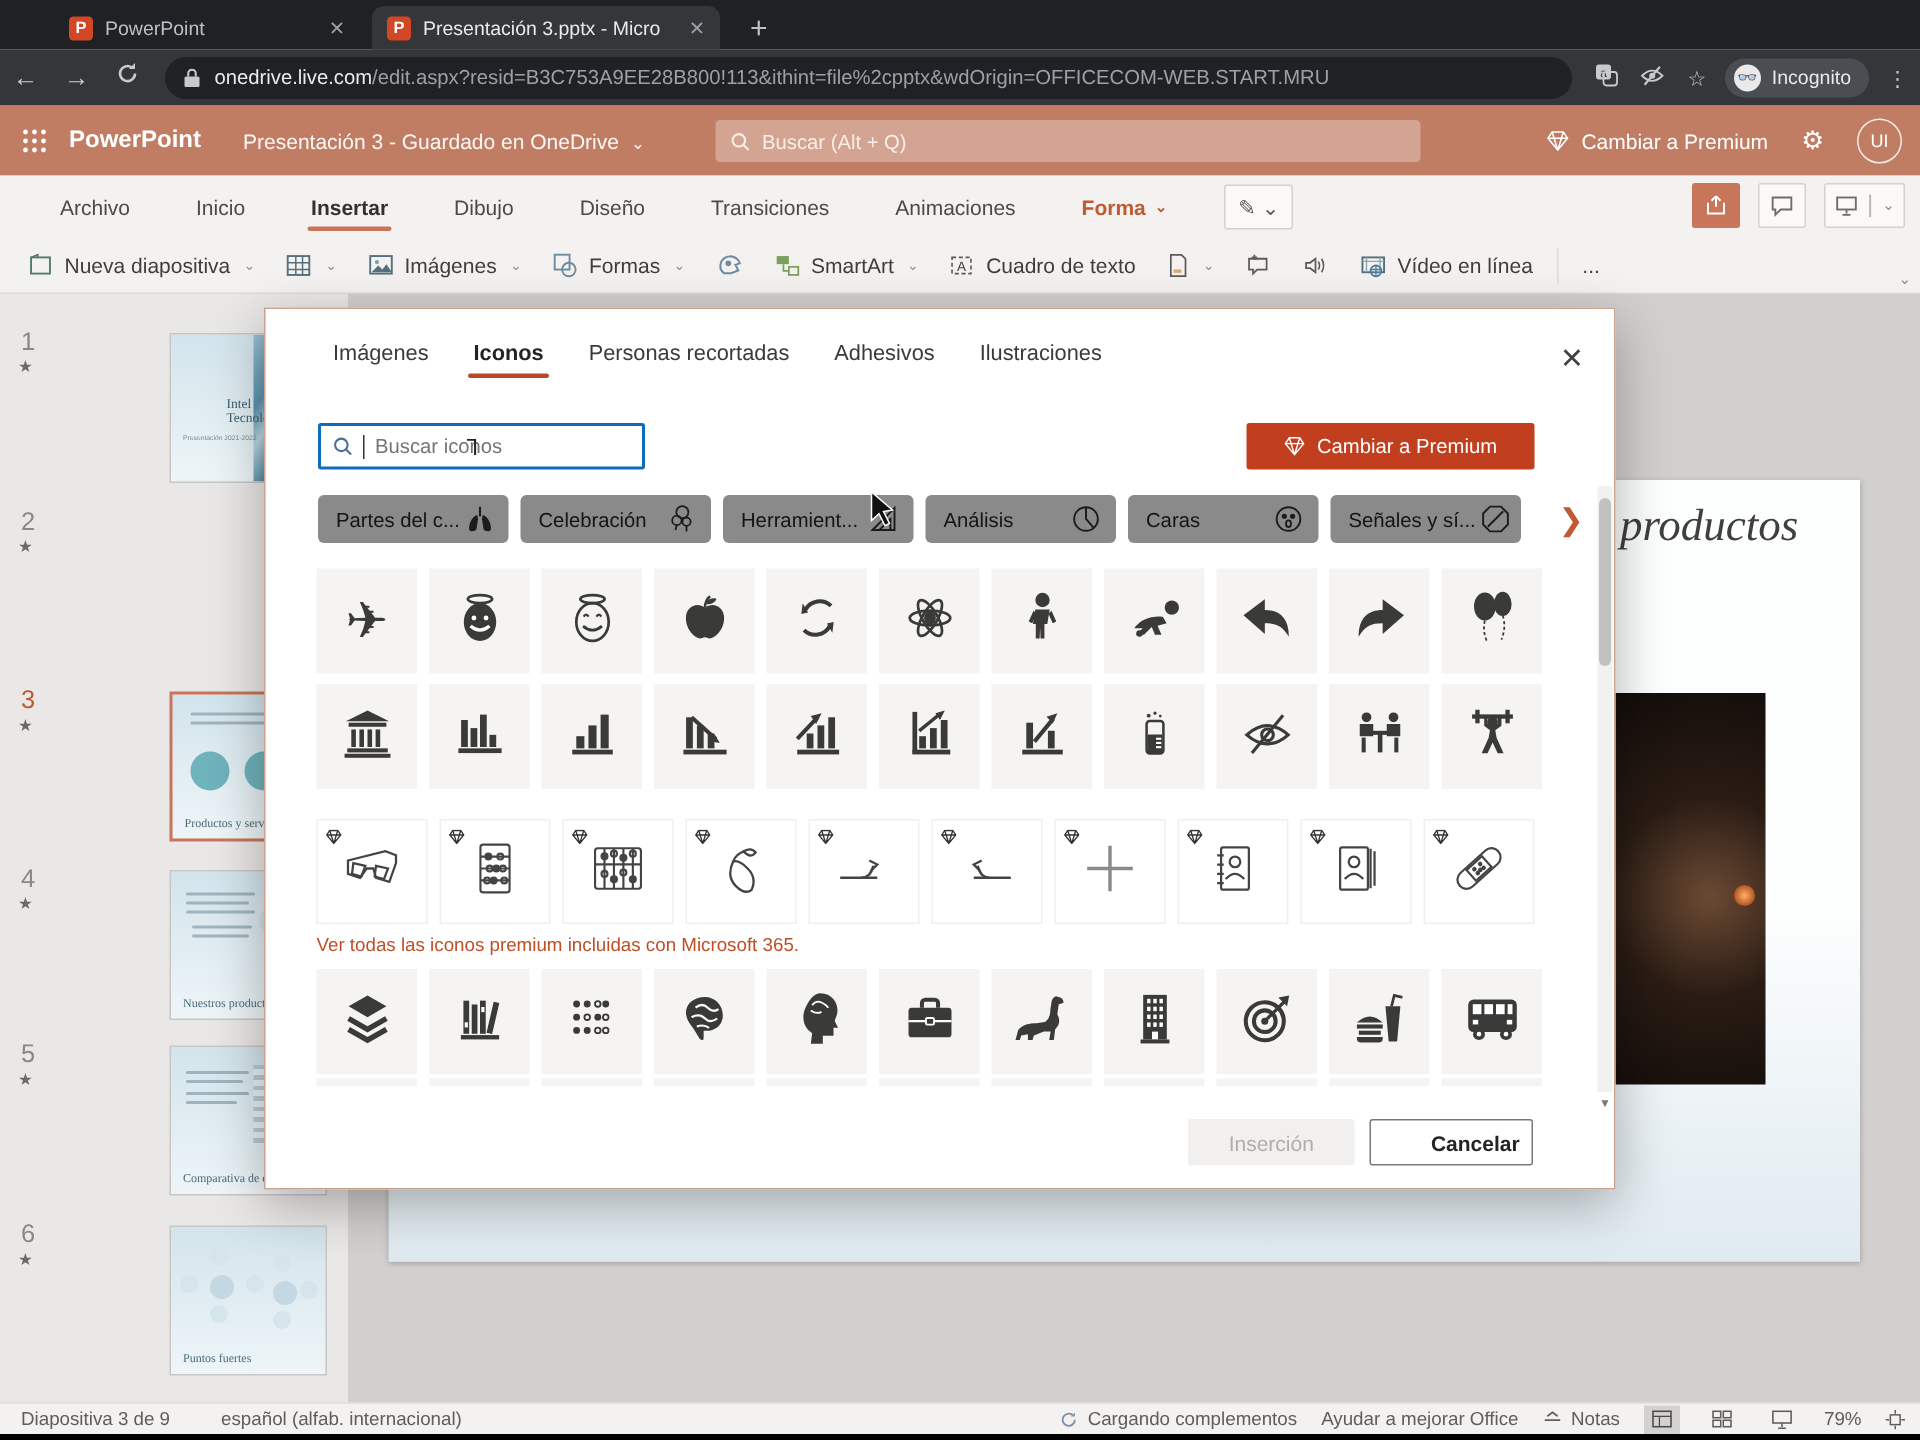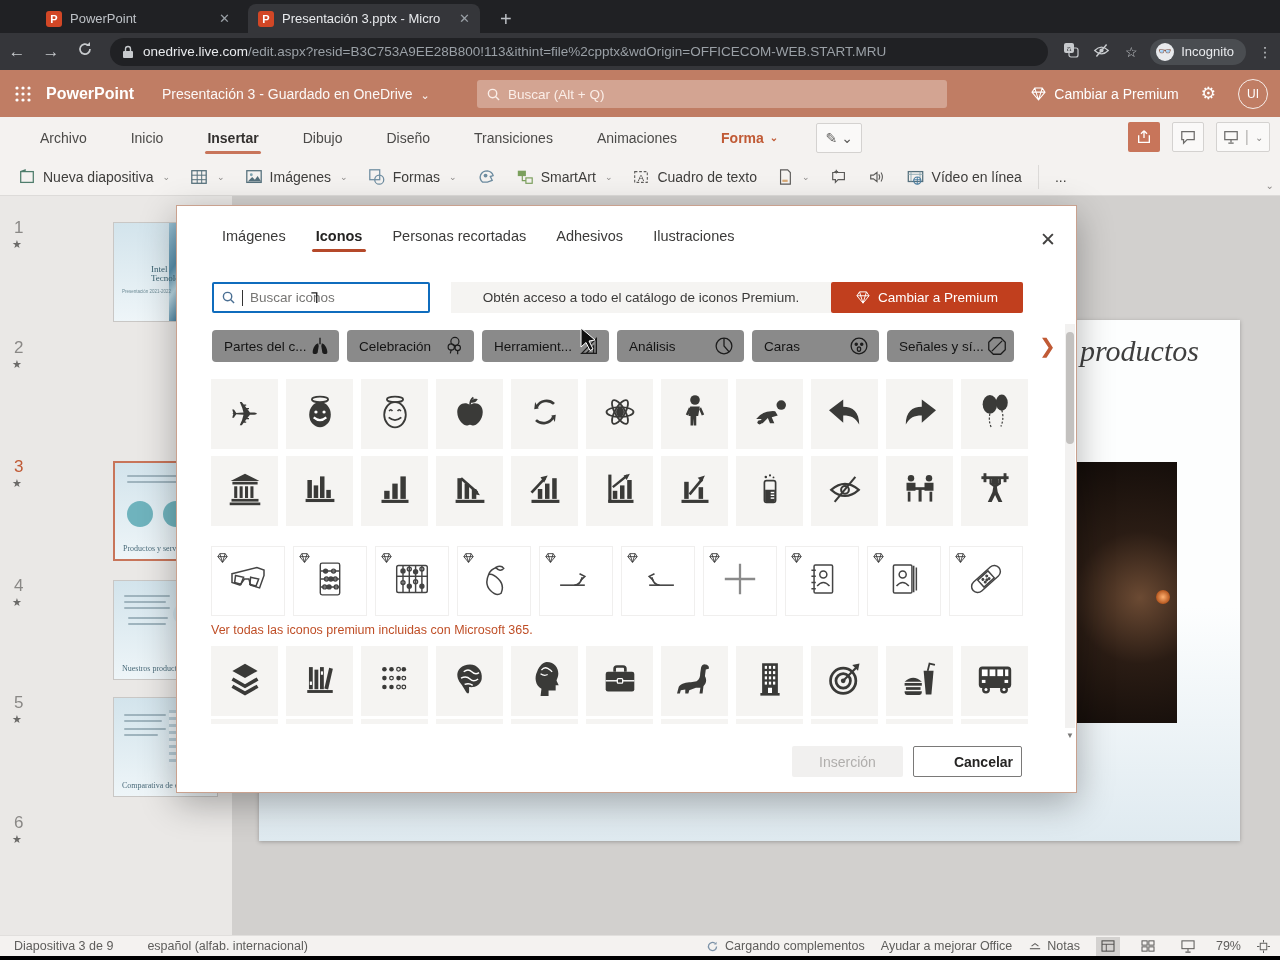--- a/index.html
+++ b/index.html
@@ -392,20 +392,34 @@
       <div class="thumb" style="top: 501px;">
         <div class="th-line" style="left:10px;top:16px;width:42px;"></div>
         <div class="th-line" style="left:10px;top:22px;width:38px;"></div>
         <div class="th-line" style="left:10px;top:30px;width:42px;"></div>
         <div class="th-line" style="left:10px;top:36px;width:34px;"></div>
       <div style="position:absolute;right:4px;top:12px;width:44px;height:56px;background:repeating-linear-gradient(180deg,#b7ccd6 0 3px,#e8f1f5 3px 7px);"></div>
         <div class="th-footer">Comparativa de costes</div>
       </div>
       <div class="tnum" style="top: 617px;">6</div>
       <div class="tstar" style="top: 637px;">★</div>
+      <div class="thumb" style="top: 621px;">
+        <div style="position:absolute;left:6px;top:14px;right:6px;height:50px;">
+      <div style="position:absolute;left:20px;top:0;width:12px;height:12px;border-radius:50%;background:#d6e5ec;"></div>
+          <div style="position:absolute;left:0;top:18px;width:12px;height:12px;border-radius:50%;background:#d6e5ec;"></div>
+          <div style="position:absolute;left:20px;top:18px;width:16px;height:16px;border-radius:50%;background:#c3d8e2;"></div>
+          <div style="position:absolute;left:44px;top:18px;width:12px;height:12px;border-radius:50%;background:#d6e5ec;"></div>
+          <div style="position:absolute;left:20px;top:38px;width:12px;height:12px;border-radius:50%;background:#d6e5ec;"></div>
+          <div style="position:absolute;left:62px;top:4px;width:12px;height:12px;border-radius:50%;background:#d6e5ec;"></div>
+          <div style="position:absolute;left:62px;top:22px;width:16px;height:16px;border-radius:50%;background:#c3d8e2;"></div>
+          <div style="position:absolute;left:80px;top:22px;width:12px;height:12px;border-radius:50%;background:#d6e5ec;"></div>
+          <div style="position:absolute;left:62px;top:42px;width:12px;height:12px;border-radius:50%;background:#d6e5ec;"></div>
+        </div>
+        <div class="th-footer">Puntos fuertes</div>
+      </div>
     </div>
 
   <div id="canvas">
     <div id="slide">
       <div id="slide-title">productos</div>
       <div id="slide-img">
           <div class="glow"></div>
         </div>
     </div>
   </div>
@@ -417,21 +431,21 @@
     </div>
     <div class="rgt">
       <span class="sb-ico">
         <svg width="13" height="13" viewBox="0 0 16 16">
             <path d="M13 8a5 5 0 1 1-2-4" fill="none" stroke="#7d93a8" stroke-width="1.6"></path>
             <path d="M13 2v3.4H9.8z" fill="#7d93a8"></path>
           </svg>
       </span>
       <span style="margin-left:-10px;">Cargando complementos</span>
       <span>Ayudar a mejorar Office</span>
-      <span style="display:flex;align-items:flex-end;gap:5px;">
+      <span style="display:flex;align-items:flex-start;gap:5px;">
         <svg width="14" height="12" viewBox="0 0 16 14">
             <path d="M4 6l4-3 4 3" fill="none" stroke="#5e5d5b" stroke-width="1.3"></path>
             <path d="M2 9h12" stroke="#5e5d5b" stroke-width="1.3"></path>
           </svg>
         <span>Notas</span>
       </span>
       <span class="viewbtn on">
         <svg width="14" height="12" viewBox="0 0 16 14">
             <rect x="1" y="1" width="14" height="12" fill="none" stroke="#4b4a48" stroke-width="1.2"></rect>
             <path d="M1 5h14M6 5v8" stroke="#4b4a48" stroke-width="1"></path>
@@ -474,21 +488,20 @@
       </div>
     <div id="dlg-close">✕</div>
     <div id="dlg-search">
       <svg width="13" height="13" viewBox="0 0 14 14">
           <circle cx="6" cy="6" r="4.5" fill="none" stroke="#4a6f93" stroke-width="1.5"></circle>
           <path d="M9.5 9.5L13 13" stroke="#4a6f93" stroke-width="1.5"></path>
         </svg>
       <span class="caret"></span>
       <span>Buscar iconos</span>
     </div>
-    <div id="dlg-banner">Obtén acceso a todo el catálogo de iconos Premium.</div>
     <div id="dlg-prem">
       <svg width="14" height="13" viewBox="0 0 16 15">
           <path d="M4 1h8l3 4.5L8 14 1 5.5z M1 5.5h14 M4 1l4 13 M12 1L8 14" fill="none" stroke="#fff" stroke-width="1.1"></path>
         </svg>
       <span>Cambiar a Premium</span>
     </div>
     <div id="chips">
         <div class="chip">
           <span>Partes del c...</span>
           <span class="cico">

